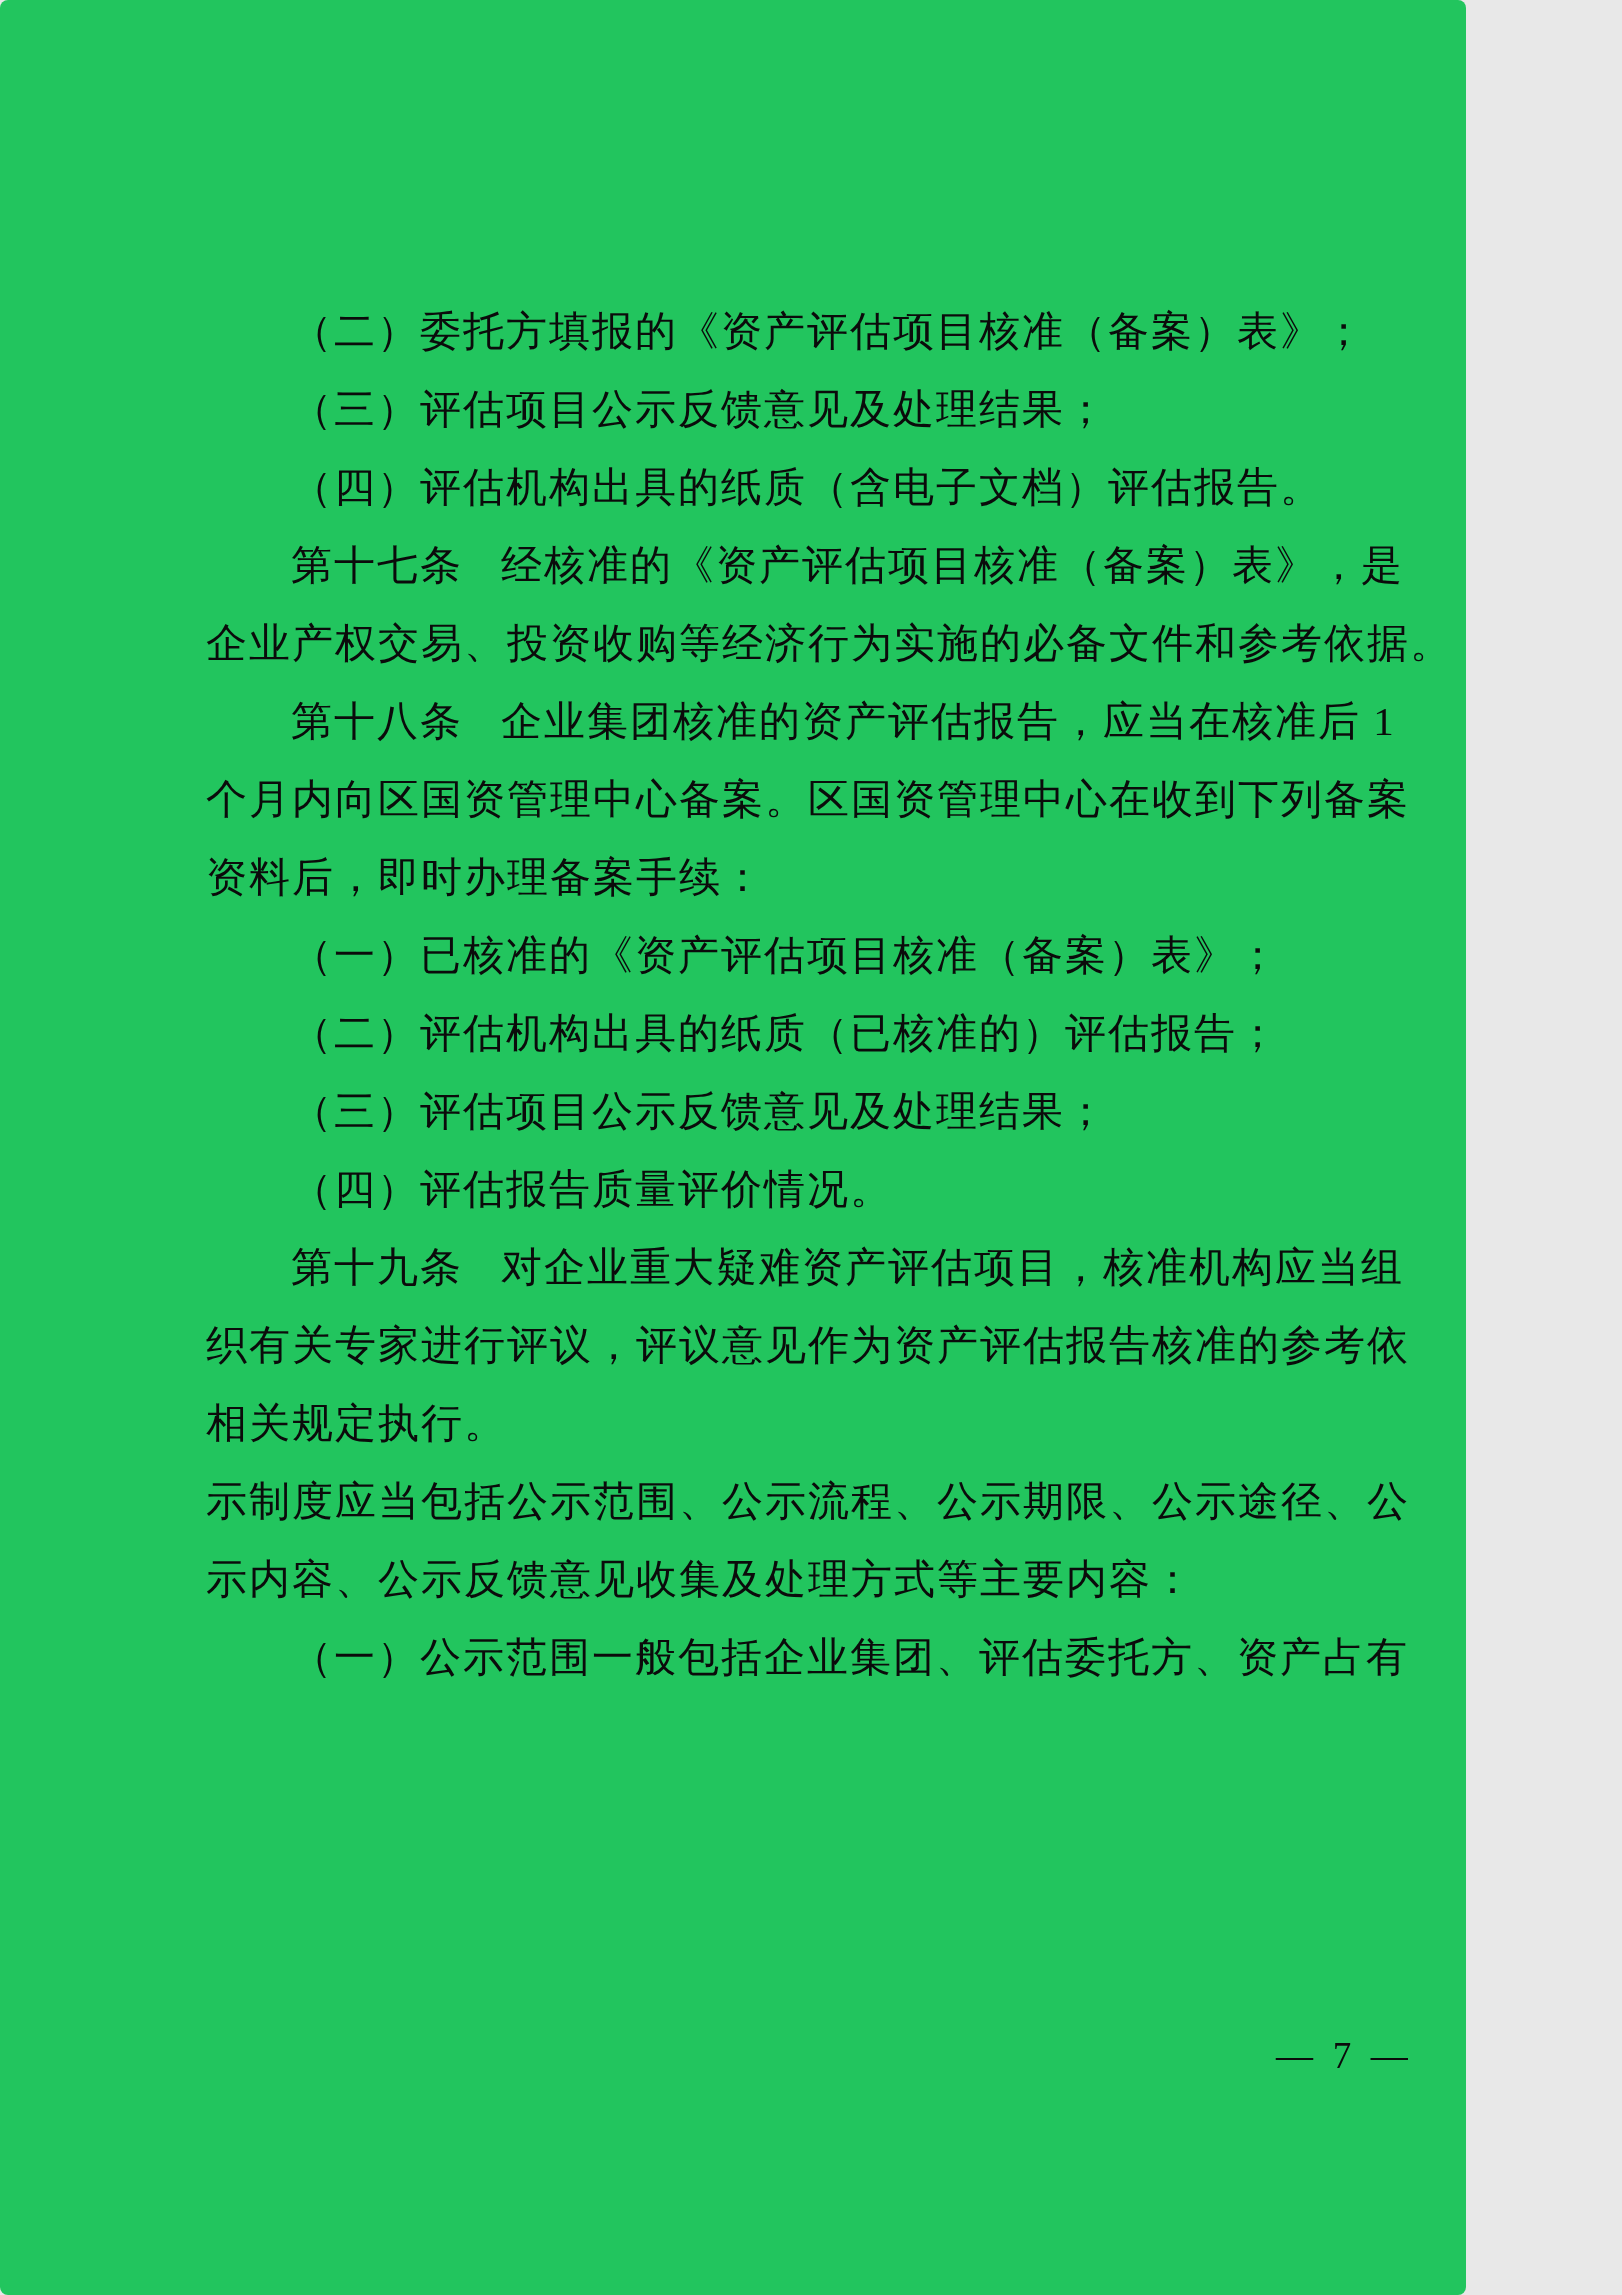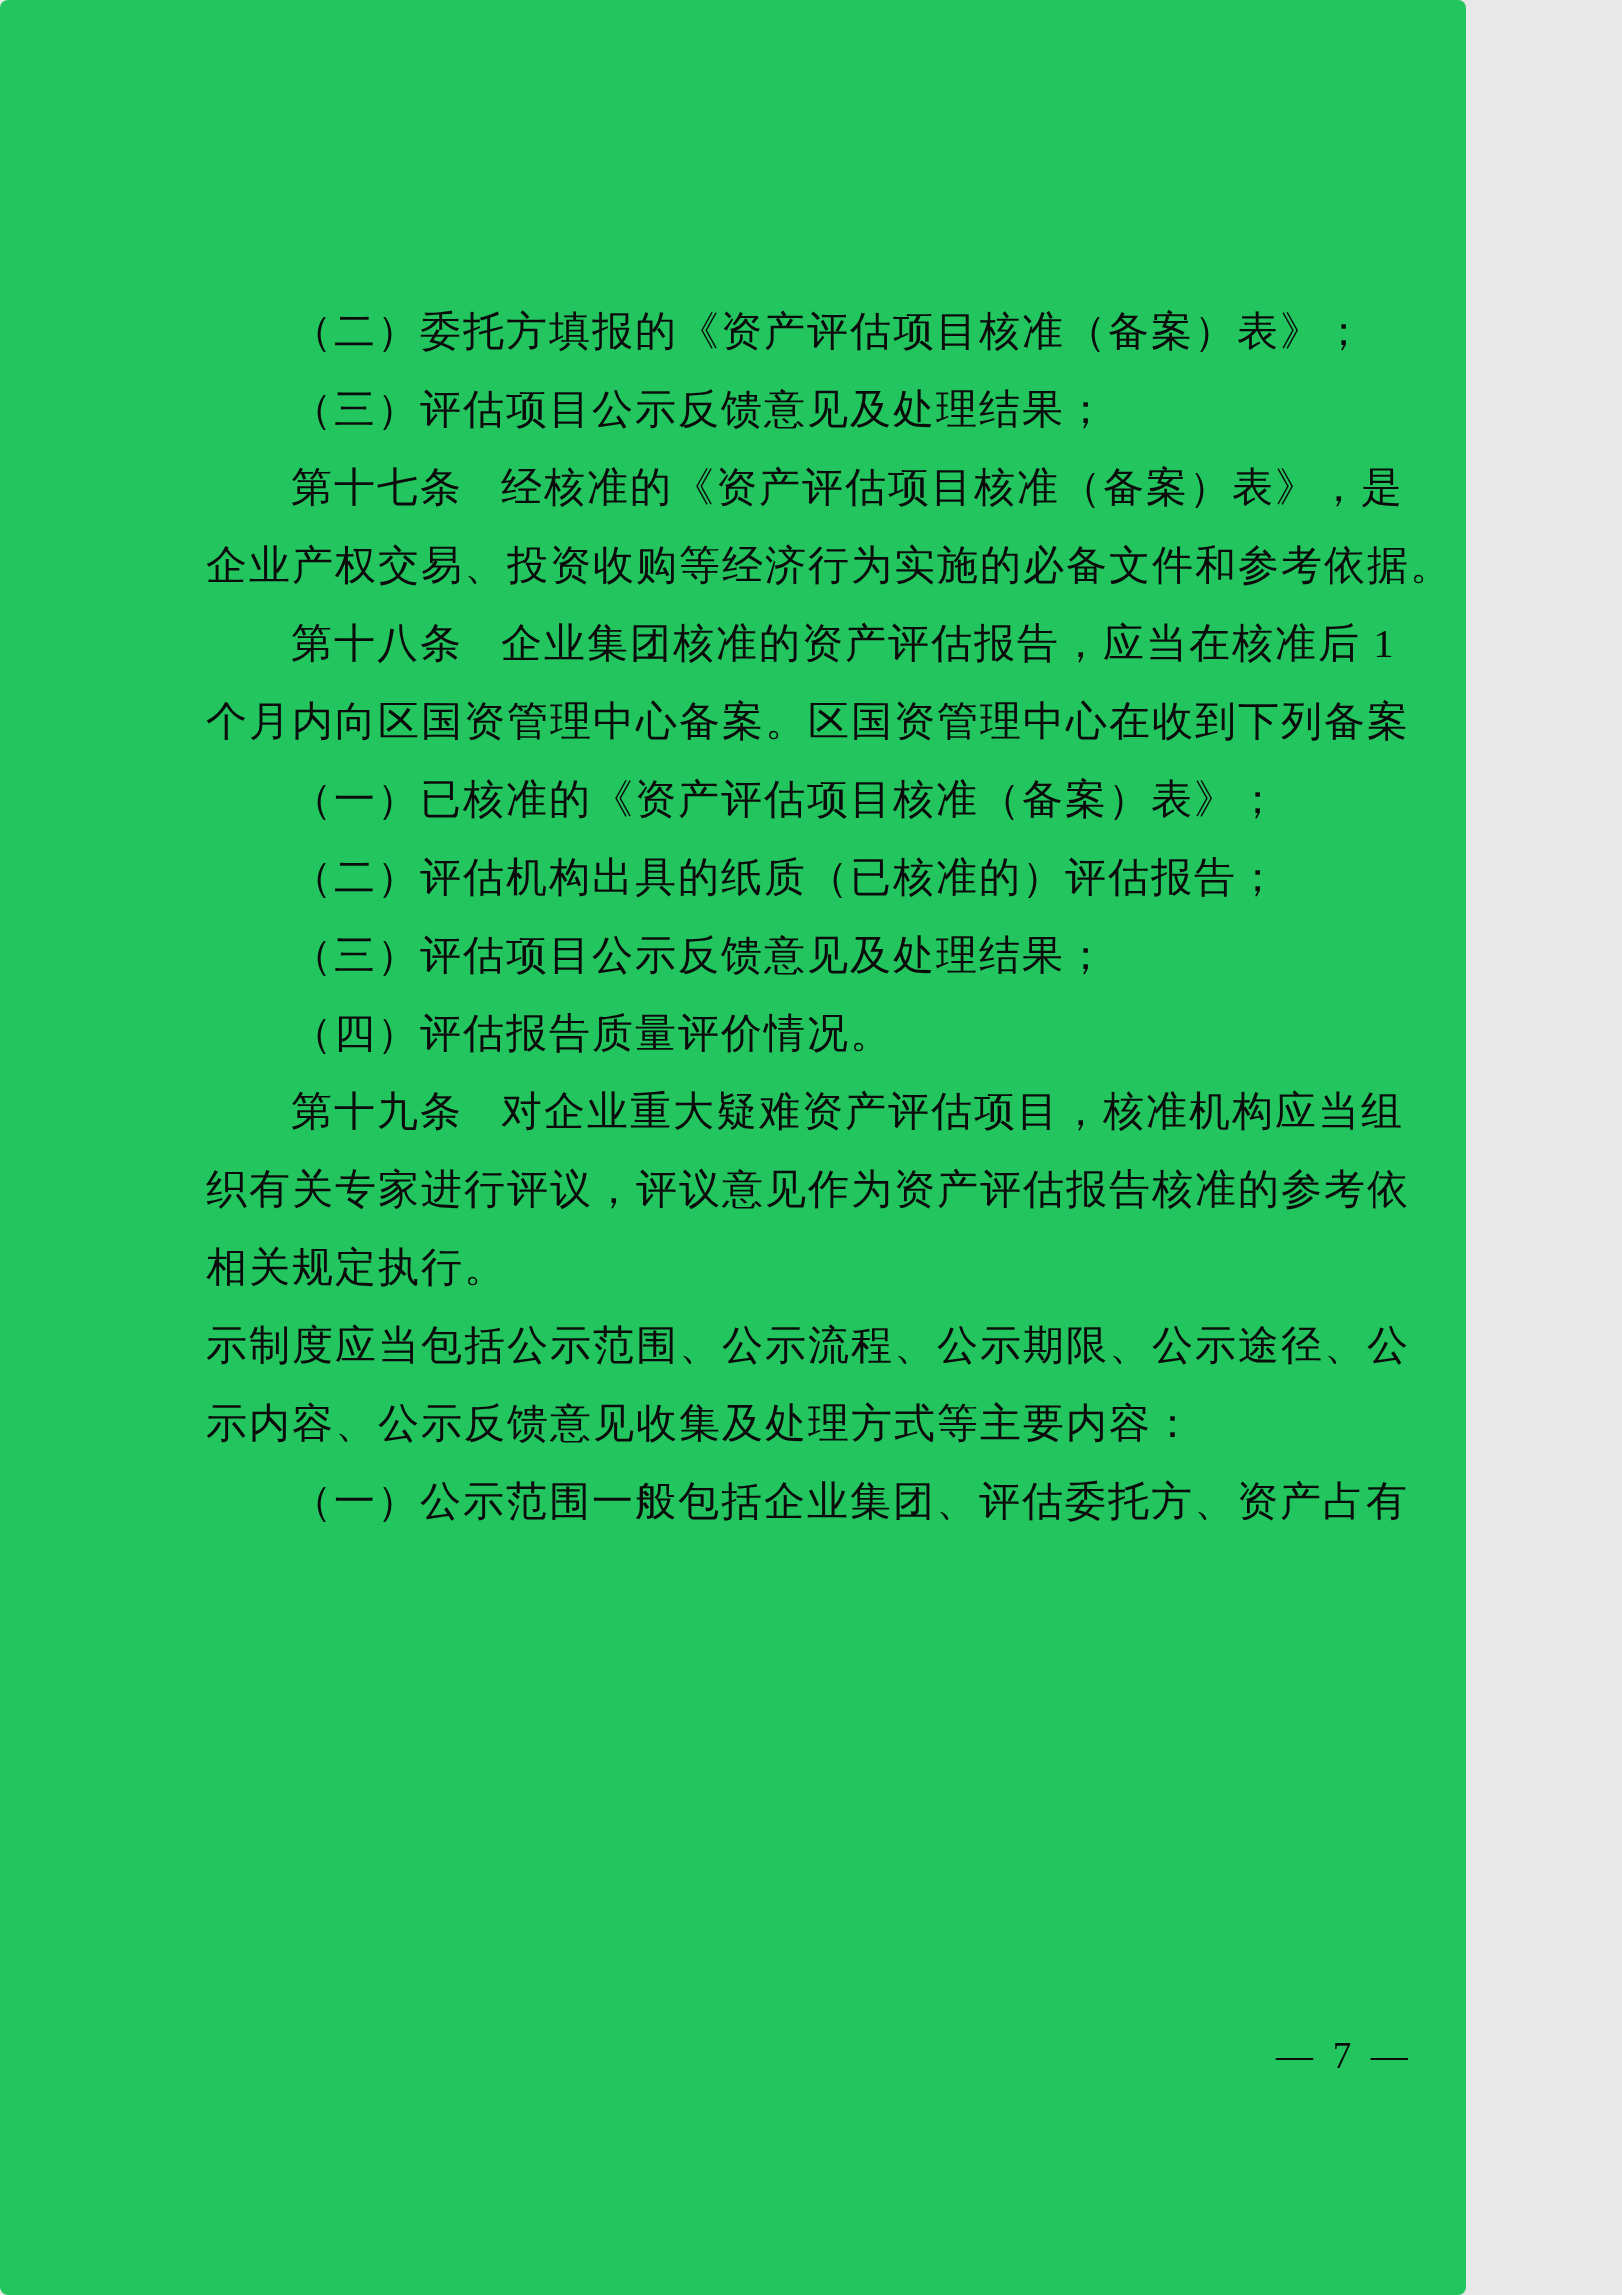--- a/index.html
+++ b/index.html
@@ -53,24 +53,26 @@
     white-space: nowrap;
   }
 </style>
 </head>
 <body>
 
 <div class="page">
   <div class="content" id="content">
       <div class="line indent"><span class="line-text">（二）委托方填报的《资产评估项目核准（备案）表》；</span></div>
       <div class="line indent"><span class="line-text">（三）评估项目公示反馈意见及处理结果；</span></div>
+      <div class="line indent"><span class="line-text">（四）评估机构出具的纸质（含电子文档）评估报告。</span></div>
       <div class="line indent"><span class="article-no">第十七条</span><span class="line-text">经核准的《资产评估项目核准（备案）表》，是</span></div>
       <div class="line"><span class="line-text">企业产权交易、投资收购等经济行为实施的必备文件和参考依据。</span></div>
       <div class="line indent"><span class="article-no">第十八条</span><span class="line-text">企业集团核准的资产评估报告，应当在核准后 1</span></div>
       <div class="line"><span class="line-text">个月内向区国资管理中心备案。区国资管理中心在收到下列备案</span></div>
+      <div class="line"><span class="line-text">资料后，即时办理备案手续：</span></div>
       <div class="line indent"><span class="line-text">（一）已核准的《资产评估项目核准（备案）表》；</span></div>
       <div class="line indent"><span class="line-text">（二）评估机构出具的纸质（已核准的）评估报告；</span></div>
       <div class="line indent"><span class="line-text">（三）评估项目公示反馈意见及处理结果；</span></div>
       <div class="line indent"><span class="line-text">（四）评估报告质量评价情况。</span></div>
       <div class="line indent"><span class="article-no">第十九条</span><span class="line-text">对企业重大疑难资产评估项目，核准机构应当组</span></div>
       <div class="line"><span class="line-text">织有关专家进行评议，评议意见作为资产评估报告核准的参考依</span></div>
       <div class="line"><span class="line-text">相关规定执行。</span></div>
       <div class="line"><span class="line-text">示制度应当包括公示范围、公示流程、公示期限、公示途径、公</span></div>
       <div class="line"><span class="line-text">示内容、公示反馈意见收集及处理方式等主要内容：</span></div>
       <div class="line indent"><span class="line-text">（一）公示范围一般包括企业集团、评估委托方、资产占有</span></div>

